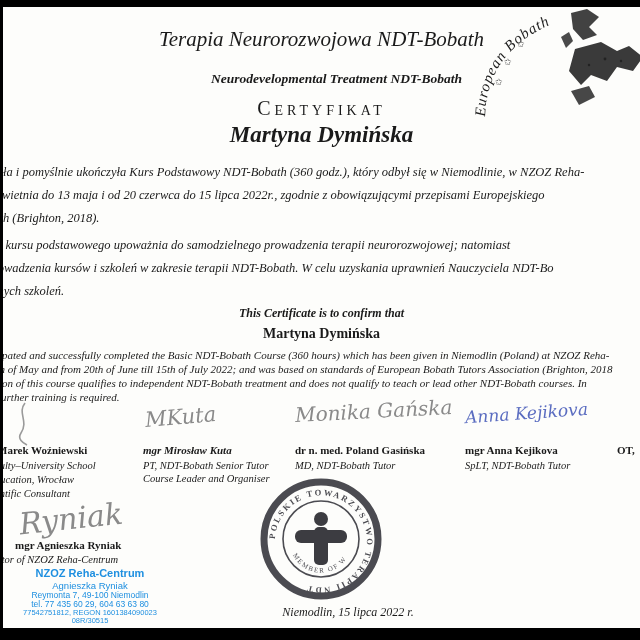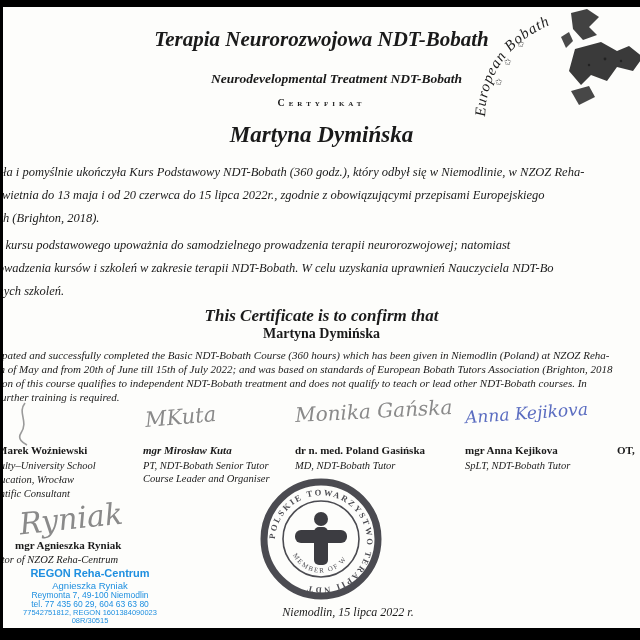--- a/index.html
+++ b/index.html
@@ -1,27 +1,27 @@
 <!DOCTYPE html>
 <html><head>
 <meta charset="utf-8">
 <style>
   html,body{margin:0;padding:0;}
   .scan{position:relative;width:640px;height:640px;background:#000;overflow:hidden;
         font-family:"Liberation Serif", serif;color:#1a1a1a;}
   .page{position:absolute;left:3px;top:7px;right:0;bottom:12px;background:#fdfdfb;overflow:hidden;}
   .abs{position:absolute;white-space:nowrap;}
   .ctr{left:0;right:0;text-align:center;}
-  .title{top:20px;font-size:21px;font-weight:bold;font-style:italic;}
+  .title{top:20px;font-size:21px;font-weight:normal;font-style:italic;}
   .subtitle{top:64px;font-size:13.5px;font-weight:bold;font-style:italic;margin-left:30px;}
-  .certlabel{top:90px;font-size:10px;font-weight:bold;font-variant:small-caps;letter-spacing:4px;}
+  .certlabel{top:90px;font-size:20px;font-weight:normal;font-variant:small-caps;letter-spacing:4px;}
   .bigname{top:115px;font-size:23px;font-weight:bold;font-style:italic;}
   .pline{font-size:12.5px;font-style:italic;left:-16px;}
   .eline{font-size:11px;font-style:italic;left:-12px;}
-  .confirm{top:299px;font-size:17px;font-weight:bold;font-style:italic;}
+  .confirm{top:299px;font-size:12px;font-weight:bold;font-style:italic;}
   .name2{top:319px;font-size:14px;font-weight:bold;}
   .signame{font-size:11px;font-weight:bold;}
   .sigrole{font-size:10.5px;font-style:italic;}
   .hand{font-style:italic;color:#8a8a8a;font-family:"DejaVu Serif", serif;}
   .hand-blue{color:#5a6cc0;}
   .bluestamp{color:#1e8fe0;text-align:center;width:170px;left:2px;font-family:"Liberation Sans", sans-serif;}
   .date{top:598px;left:235px;width:220px;text-align:center;font-size:12px;font-style:italic;}
   svg text{font-family:"Liberation Serif", serif;}
 </style>
 </head>
@@ -93,21 +93,21 @@
 
     <div class="abs signame" style="left:462px;top:437px;">mgr Anna Kejikova</div>
     <div class="abs sigrole" style="left:462px;top:453px;">SpLT, NDT-Bobath Tutor</div>
 
     <div class="abs signame" style="left:614px;top:437px;">OT,</div>
 
     <div class="abs hand" style="left:16px;top:494px;font-size:30px;transform:rotate(-6deg);">Ryniak</div>
     <div class="abs signame" style="left:12px;top:532px;">mgr Agnieszka Ryniak</div>
     <div class="abs sigrole" style="left:-6px;top:547px;">ctor of NZOZ Reha-Centrum</div>
 
-    <div class="abs bluestamp" style="top:560px;font-size:11px;font-weight:bold;">REGON Reha-Centrum</div>
+    <div class="abs bluestamp" style="top:560px;font-size:11px;font-weight:bold;">NZOZ Reha-Centrum</div>
     <div class="abs bluestamp" style="top:573px;font-size:9.5px;">Agnieszka Ryniak</div>
     <div class="abs bluestamp" style="top:583px;font-size:8.5px;">Reymonta 7, 49-100 Niemodlin</div>
     <div class="abs bluestamp" style="top:592px;font-size:8.5px;">tel. 77 435 60 29, 604 63 63 80</div>
     <div class="abs bluestamp" style="top:601px;font-size:7.5px;">77542751812, REGON 1601384090023</div>
     <div class="abs bluestamp" style="top:609px;font-size:7.5px;">08R/30515</div>
 
     <svg class="abs" style="left:252px;top:466px;" width="132" height="132" viewBox="0 0 132 132">
       <g opacity="0.86">
         <circle cx="66" cy="66" r="57" fill="none" stroke="#2f2f36" stroke-width="7"></circle>
         <circle cx="66" cy="66" r="38" fill="none" stroke="#2f2f36" stroke-width="1.6"></circle>

